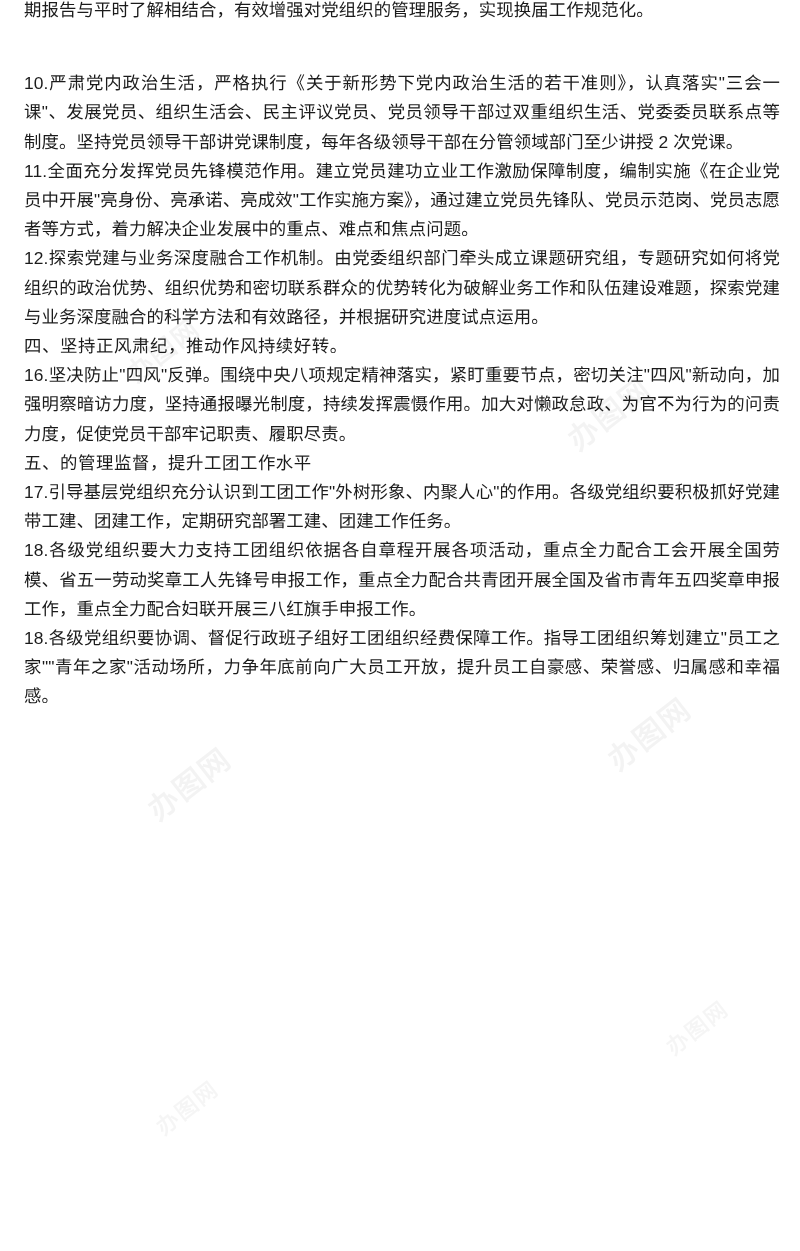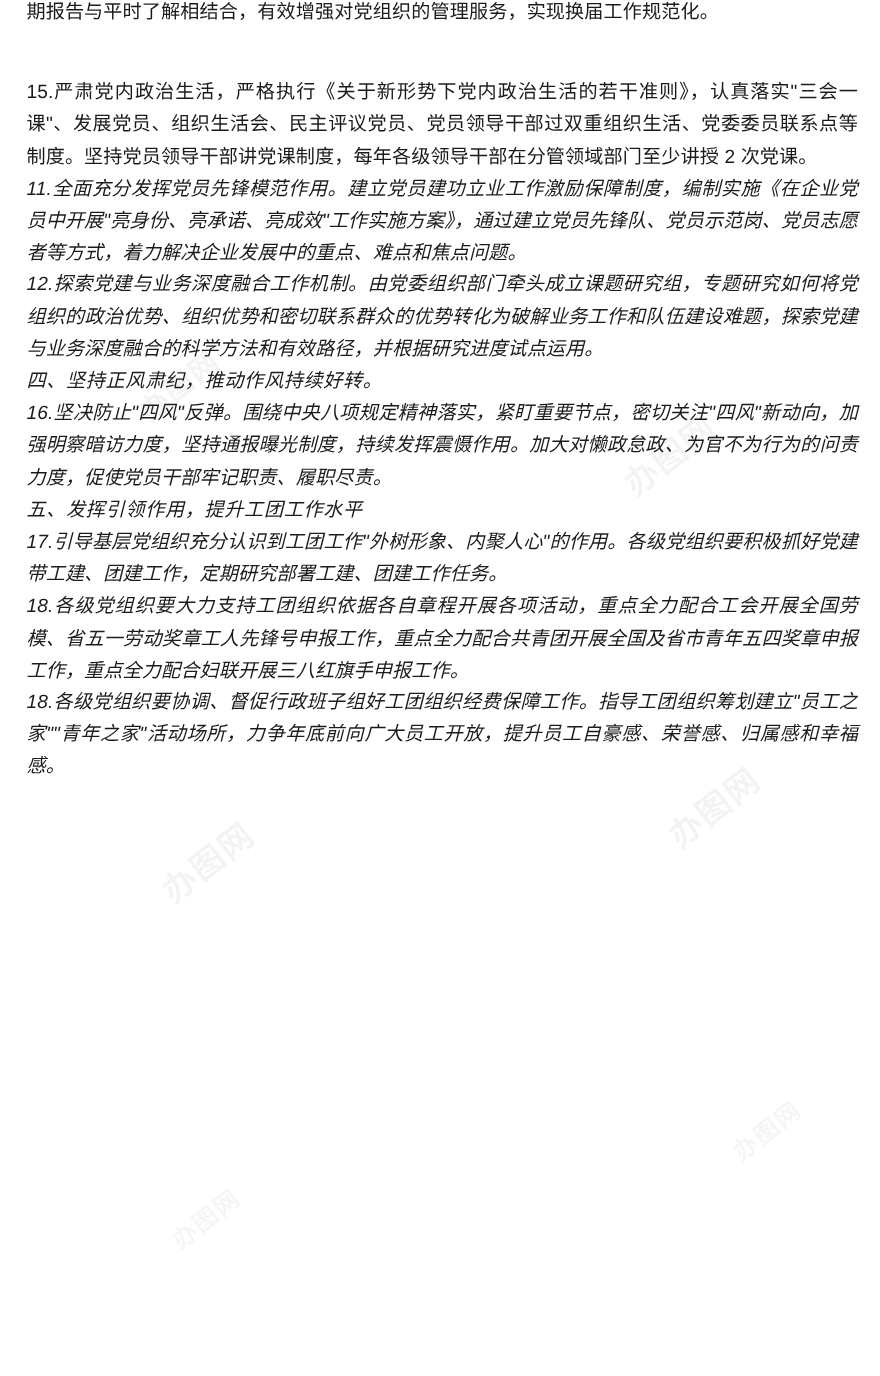--- a/index.html
+++ b/index.html
@@ -74,21 +74,20 @@
     height: 44px;
   }
 
   
   .para-heading {
     letter-spacing: 0.6px;
   }
 
   .para + .para {
     margin-top: 0;
-    font-style: italic;
   }
 </style>
 </head>
 <body>
 
 <div class="page">
 
   <div class="watermark-layer">
     <div class="watermark wm-a">办图网</div>
     <div class="watermark wm-b">办图网</div>
@@ -97,24 +96,24 @@
     <div class="watermark wm-e">办图网</div>
     <div class="watermark wm-f">办图网</div>
   </div>
 
   <div class="doc-body">
 
     <p class="para para-continuation">期报告与平时了解相结合，有效增强对党组织的管理服务，实现换届工作规范化。</p>
 
     <div class="gap-block"></div>
 
-    <p class="para">15.严肃党内政治生活，严格执行《关于新形势下党内政治生活的若干准则》，认真落实"三会一课"、发展党员、组织生活会、民主评议党员、党员领导干部过双重组织生活、党委委员联系点等制度。坚持党员领导干部讲党课制度，每年各级领导干部在分管领域部门至少讲授 2 次党课。</p>
+    <p class="para">10.严肃党内政治生活，严格执行《关于新形势下党内政治生活的若干准则》，认真落实"三会一课"、发展党员、组织生活会、民主评议党员、党员领导干部过双重组织生活、党委委员联系点等制度。坚持党员领导干部讲党课制度，每年各级领导干部在分管领域部门至少讲授 2 次党课。</p>
     <p class="para">11.全面充分发挥党员先锋模范作用。建立党员建功立业工作激励保障制度，编制实施《在企业党员中开展"亮身份、亮承诺、亮成效"工作实施方案》，通过建立党员先锋队、党员示范岗、党员志愿者等方式，着力解决企业发展中的重点、难点和焦点问题。</p>
     <p class="para">12.探索党建与业务深度融合工作机制。由党委组织部门牵头成立课题研究组，专题研究如何将党组织的政治优势、组织优势和密切联系群众的优势转化为破解业务工作和队伍建设难题，探索党建与业务深度融合的科学方法和有效路径，并根据研究进度试点运用。</p>
     <p class="para para-heading">四、坚持正风肃纪，推动作风持续好转。</p>
     <p class="para">16.坚决防止"四风"反弹。围绕中央八项规定精神落实，紧盯重要节点，密切关注"四风"新动向，加强明察暗访力度，坚持通报曝光制度，持续发挥震慑作用。加大对懒政怠政、为官不为行为的问责力度，促使党员干部牢记职责、履职尽责。</p>
-    <p class="para para-heading">五、发挥引领作用，提升工团工作水平</p>
+    <p class="para para-heading">五、的管理监督，提升工团工作水平</p>
     <p class="para">17.引导基层党组织充分认识到工团工作"外树形象、内聚人心"的作用。各级党组织要积极抓好党建带工建、团建工作，定期研究部署工建、团建工作任务。</p>
     <p class="para">18.各级党组织要大力支持工团组织依据各自章程开展各项活动，重点全力配合工会开展全国劳模、省五一劳动奖章工人先锋号申报工作，重点全力配合共青团开展全国及省市青年五四奖章申报工作，重点全力配合妇联开展三八红旗手申报工作。</p>
     <p class="para">18.各级党组织要协调、督促行政班子组好工团组织经费保障工作。指导工团组织筹划建立"员工之家""青年之家"活动场所，力争年底前向广大员工开放，提升员工自豪感、荣誉感、归属感和幸福感。</p>
 
   </div>
 </div>
 
 </body></html>

